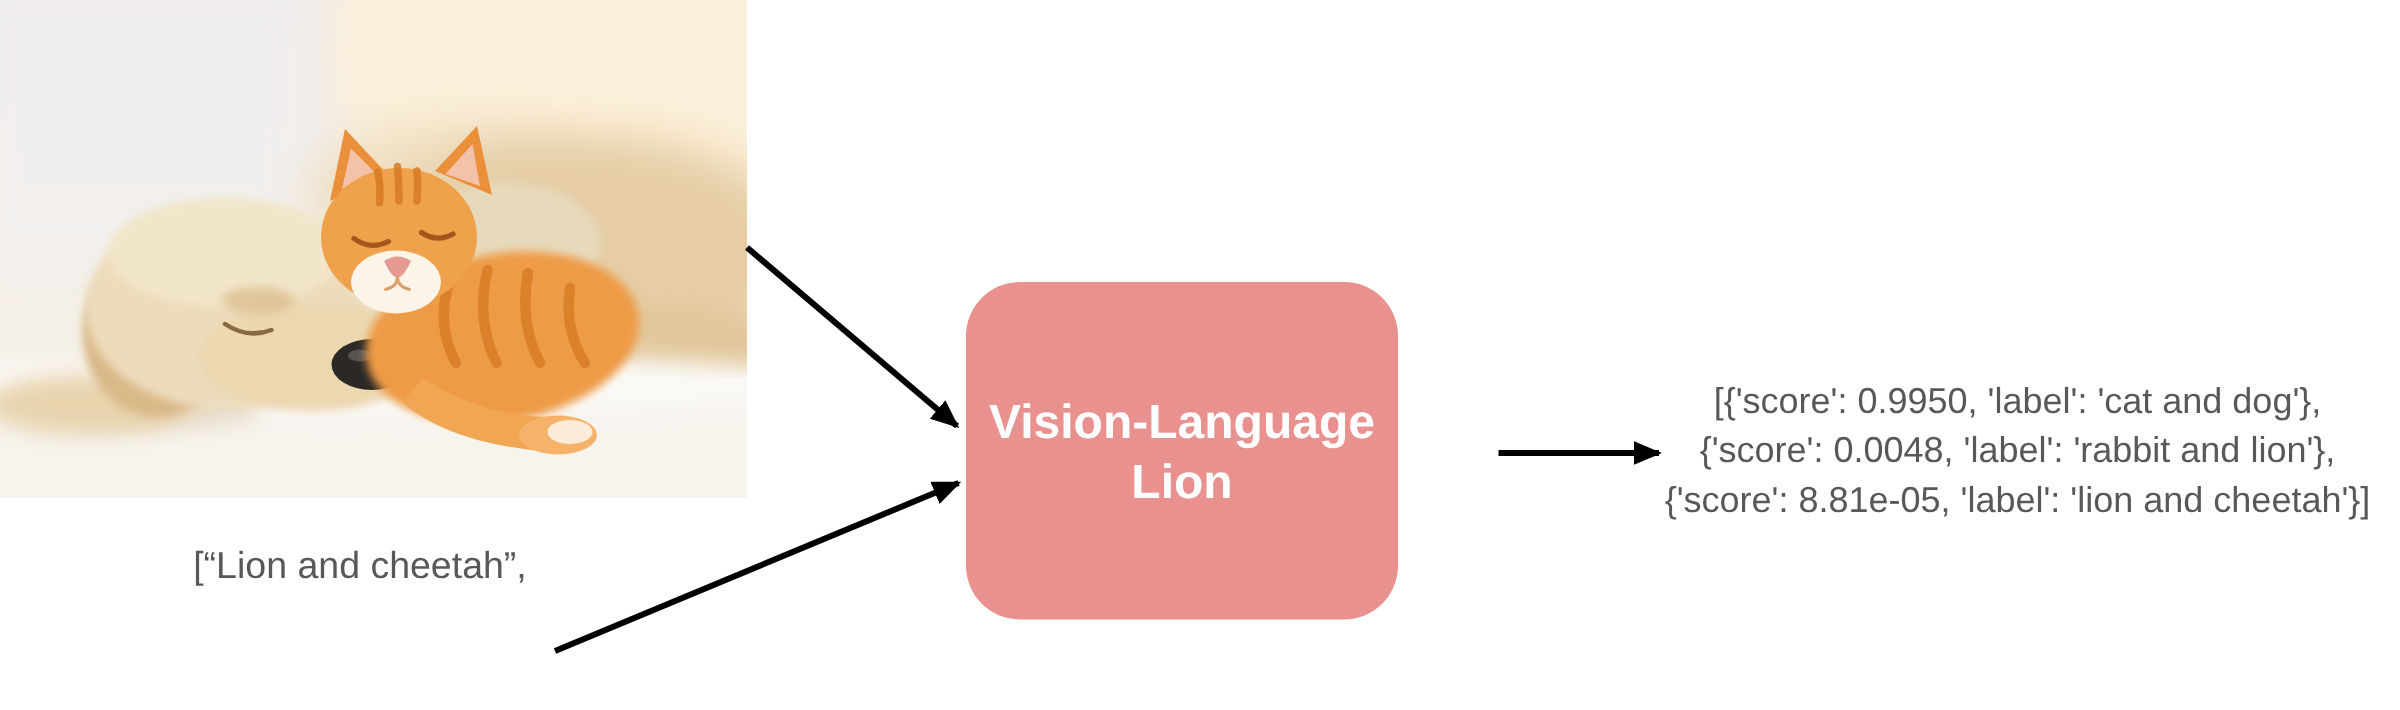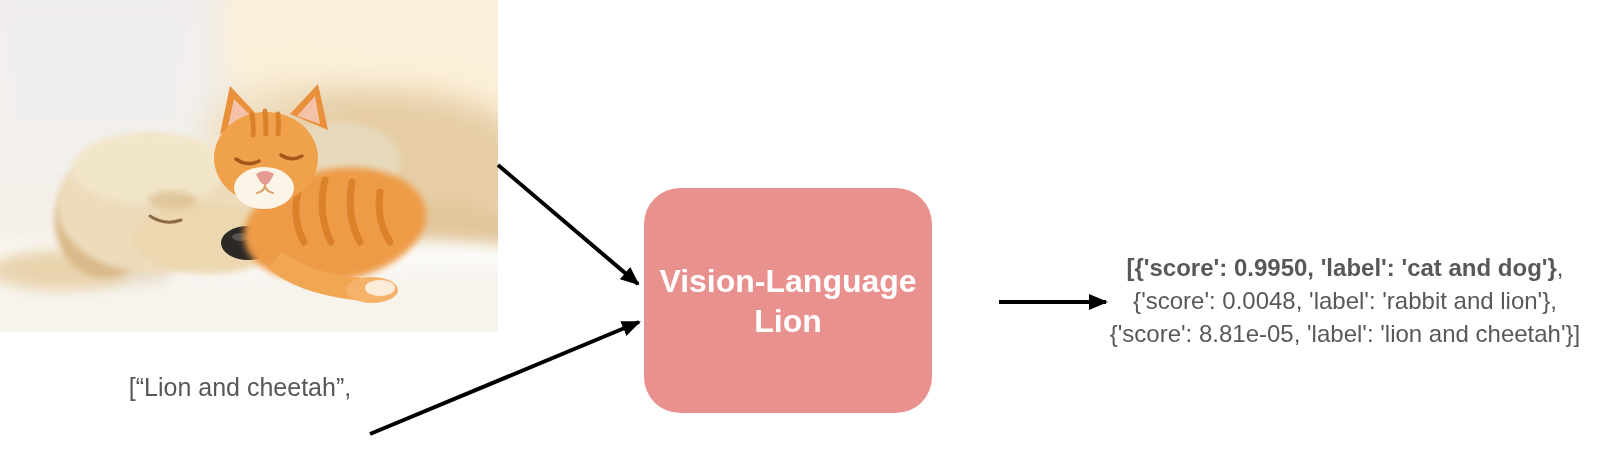--- a/index.html
+++ b/index.html
@@ -3,37 +3,37 @@
 <meta charset="utf-8">
 <style>
   html,body{margin:0;padding:0;background:#ffffff;}
   .canvas{
     position:relative;width:1600px;height:473px;overflow:hidden;background:#ffffff;
     font-family:"Liberation Sans",sans-serif;
   }
   .photo{position:absolute;left:0;top:0;width:498px;height:332px;}
   .photo svg{display:block;width:498px;height:332px;}
   .prompt-list{
-    position:absolute;left:100px;top:371px;width:280px;
+    position:absolute;left:100px;top:361px;width:280px;
     text-align:center;font-size:25px;line-height:33px;color:#58585A;
   }
   .model-box{
     position:absolute;left:644px;top:188px;width:288px;height:225px;
     background:#E9918F;border-radius:36px;
     display:flex;align-items:center;justify-content:center;
   }
   .model-label{
     text-align:center;color:#ffffff;font-weight:bold;font-size:32px;line-height:40px;
   }
   .arrows{position:absolute;left:0;top:0;width:1600px;height:473px;pointer-events:none;}
   .output-block{
     position:absolute;left:1092px;top:251px;width:506px;
     text-align:center;font-size:24px;line-height:33px;color:#58585A;
   }
-  .output-block .b{font-weight:bold;margin-top:20px;}
+  .output-block .b{font-weight:normal;margin-top:20px;}
 </style>
 </head>
 <body>
 
 <div class="canvas">
 
   <div class="photo">
     <svg viewBox="0 0 498 332" aria-hidden="true">
       <defs>
         <linearGradient id="bgG" x1="0" y1="0" x2="0" y2="1">

